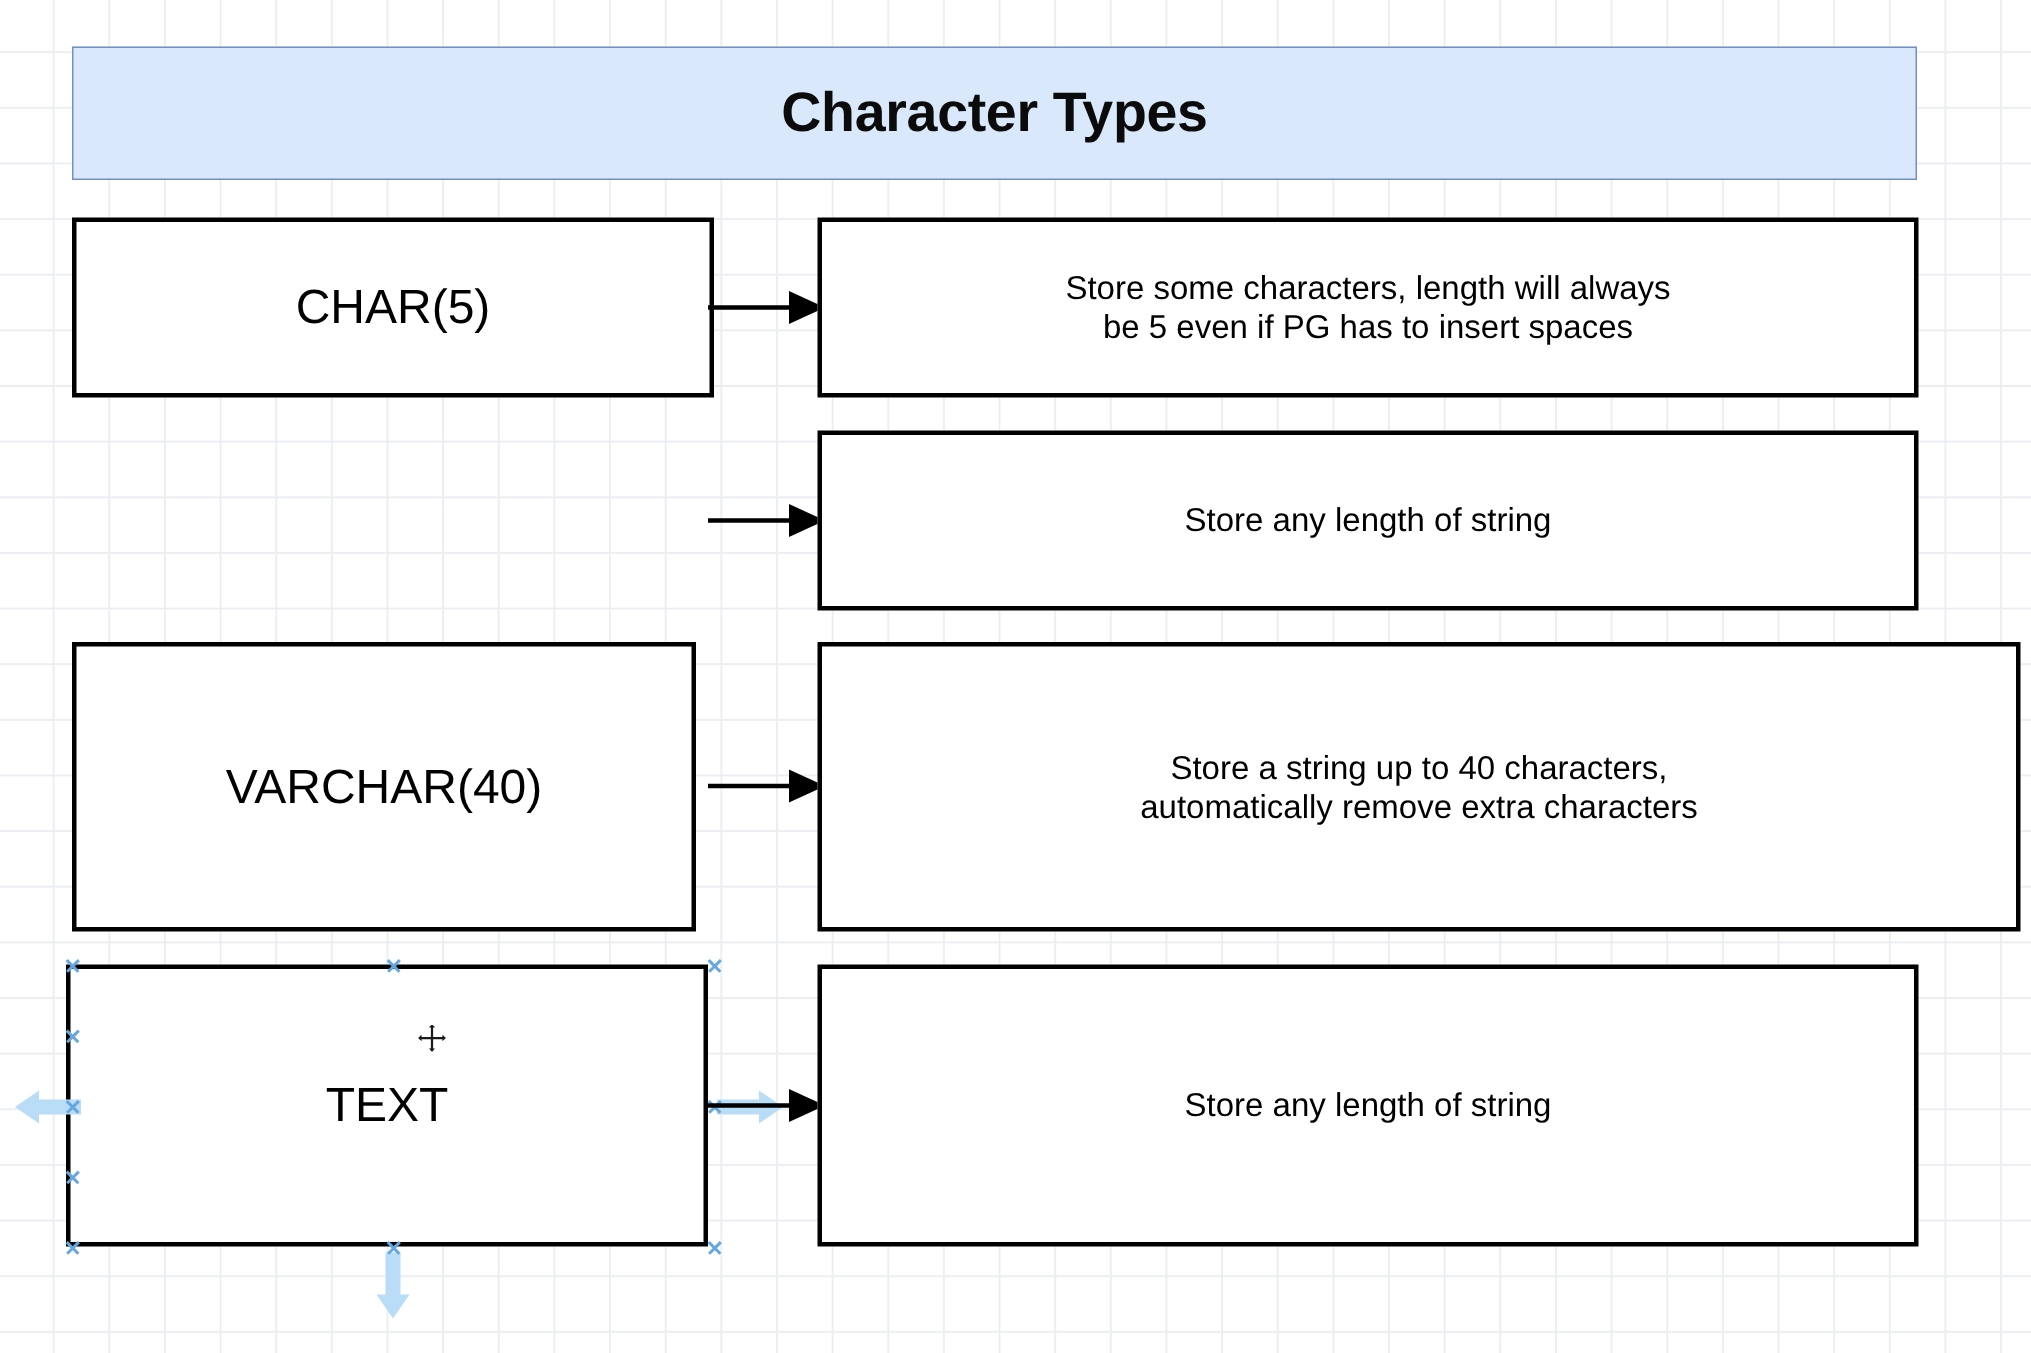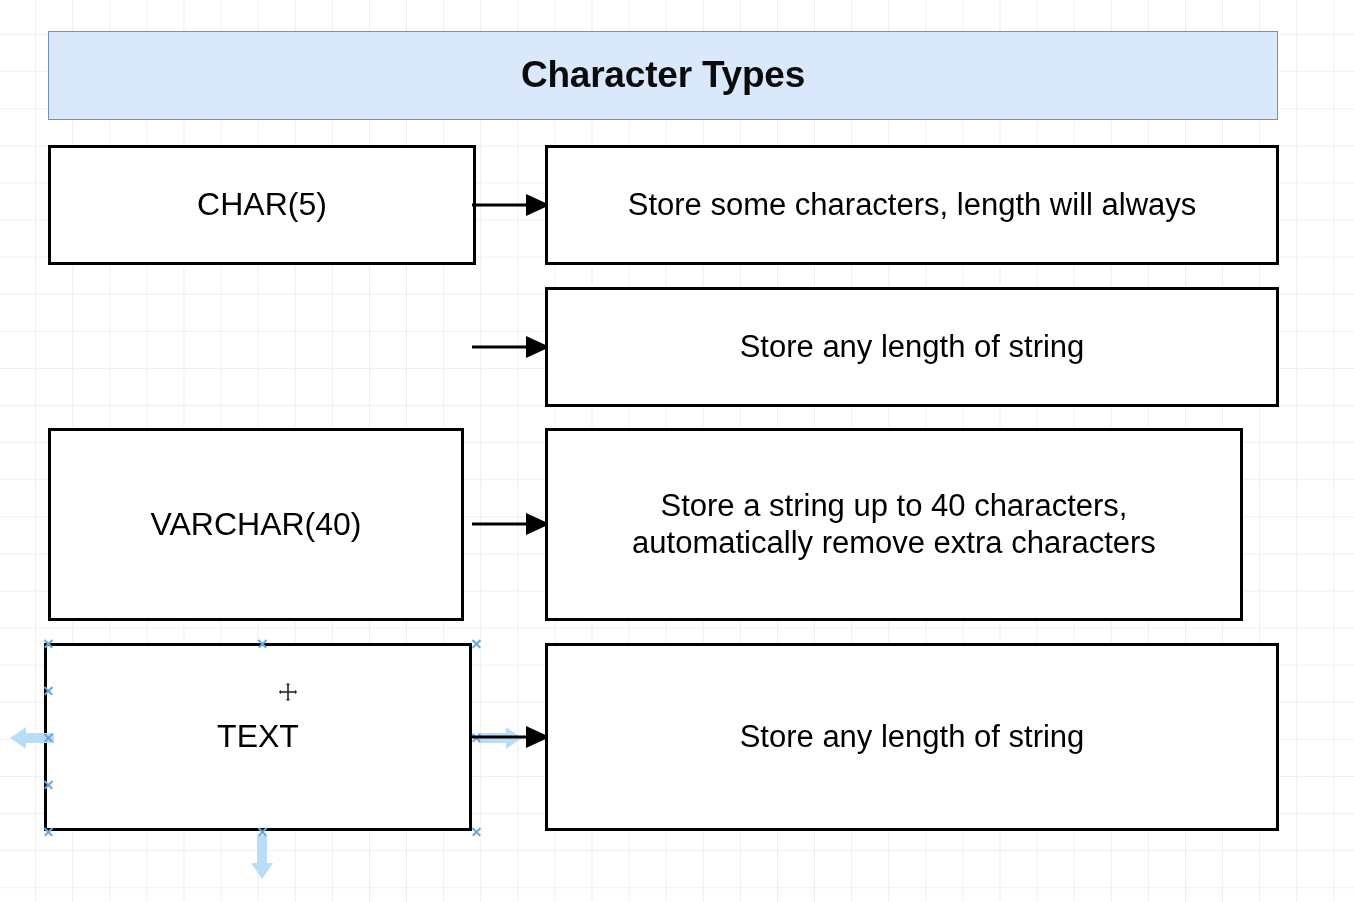--- a/index.html
+++ b/index.html
@@ -58,31 +58,31 @@
     align-items: center;
     justify-content: center;
     padding: 0 10px;
   }
   .node .node-text {
     color: #000000;
     text-align: center;
     line-height: 1.18;
   }
   .node.left .node-text  { font-size: 32px; }
-  .node.right .node-text { font-size: 31px; }
+  .node.right .node-text { font-size: 22px; }
 
   
   .row1-left  { left: 48px;  top: 145px; width: 428px; height: 120px; }
   .row1-right { left: 545px; top: 145px; width: 734px; height: 120px; }
 
   .row2-left  { left: 48px;  top: 287px; width: 428px; height: 120px; }
   .row2-right { left: 545px; top: 287px; width: 734px; height: 120px; }
 
   .row3-left  { left: 48px;  top: 428px; width: 416px; height: 193px; }
-  .row3-right { left: 545px; top: 428px; width: 698px; height: 193px; }
+  .row3-right { left: 545px; top: 428px; width: 802px; height: 193px; }
 
   .row4-left  { left: 44px;  top: 643px; width: 428px; height: 188px; }
   .row4-right { left: 545px; top: 643px; width: 734px; height: 188px; }
 
   
   .connector {
     position: absolute;
     left: 472px;
     width: 78px;
     height: 26px;
@@ -141,20 +141,21 @@
   </div>
 
   <svg class="connector conn1" viewBox="0 0 78 26">
     <line x1="0" y1="13" x2="58" y2="13" stroke="#000000" stroke-width="3"></line>
     <polygon points="78,13 54,24 54,2" fill="#000000"></polygon>
   </svg>
 
   <div class="node right row1-right">
     <div class="node-text">
       <span>Store some characters, length will always</span><br>
+      <span>be 5 even if PG has to insert spaces</span>
     </div>
   </div>
 
 
   <svg class="connector conn2" viewBox="0 0 78 26">
     <line x1="0" y1="13" x2="58" y2="13" stroke="#000000" stroke-width="3"></line>
     <polygon points="78,13 54,24 54,2" fill="#000000"></polygon>
   </svg>
 
   <div class="node right row2-right">

